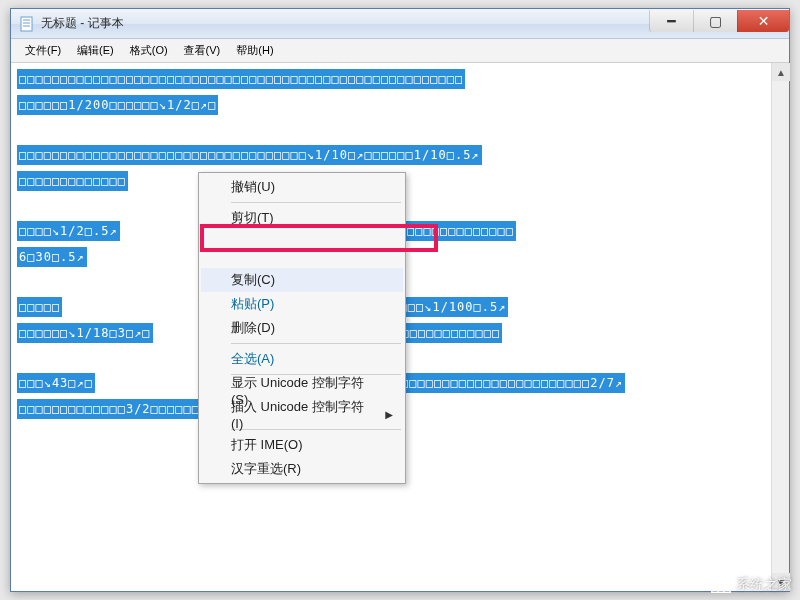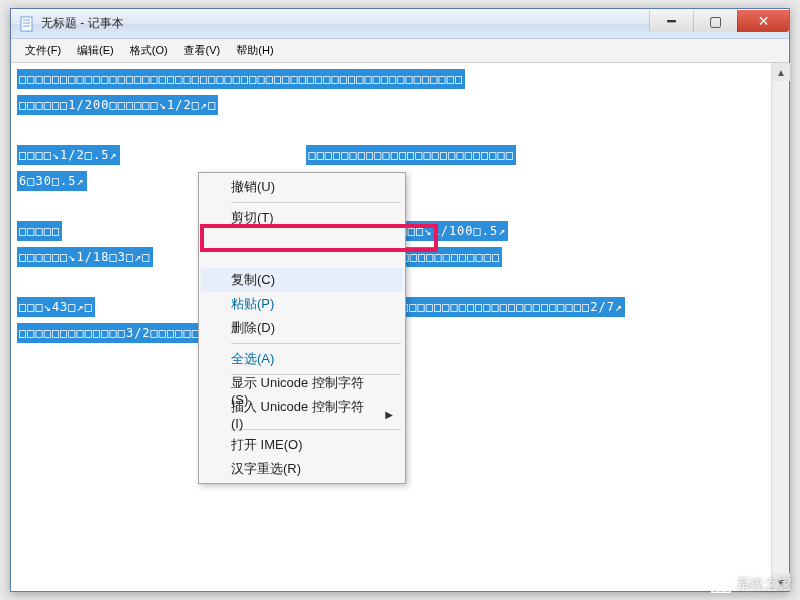--- a/index.html
+++ b/index.html
@@ -74,20 +74,24 @@
     <span class="mitem">帮助(H)</span>
   </div>
 
   <div class="editor-wrap">
     <div class="editor">
       <div class="para">
         <span class="sel-row"><span class="sel-line">□□□□□□□□□□□□□□□□□□□□□□□□□□□□□□□□□□□□□□□□□□□□□□□□□□□□□□</span></span>
         <span class="sel-row"><span class="sel-line">□□□□□□1/200□□□□□□↘1/2□↗□</span></span>
       </div>
       <div class="para">
+        <span class="sel-row"><span class="sel-line">□□□□□□□□□□□□□□□□□□□□□□□□□□□□□□□□□□□↘1/10□↗□□□□□□1/10□.5↗</span></span>
+        <span class="sel-row"><span class="sel-line">□□□□□□□□□□□□□</span></span>
+      </div>
+      <div class="para">
         <span class="sel-row"><span class="sel-line">□□□□↘1/2□.5↗</span>&nbsp;&nbsp;&nbsp;&nbsp;&nbsp;&nbsp;&nbsp;&nbsp;&nbsp;&nbsp;&nbsp;&nbsp;&nbsp;&nbsp;&nbsp;&nbsp;&nbsp;&nbsp;&nbsp;&nbsp;&nbsp;&nbsp;&nbsp;&nbsp;&nbsp;&nbsp;&nbsp;&nbsp;&nbsp;&nbsp;&nbsp;&nbsp;&nbsp;&nbsp;&nbsp;&nbsp;&nbsp;&nbsp;&nbsp;&nbsp;&nbsp;&nbsp;&nbsp;&nbsp;&nbsp;&nbsp;&nbsp;&nbsp;&nbsp;&nbsp;&nbsp;&nbsp;&nbsp;&nbsp;&nbsp;&nbsp;<span class="sel-line">□□□□□□□□□□□□□□□□□□□□□□□□□</span></span>
         <span class="sel-row"><span class="sel-line">6□30□.5↗</span></span>
       </div>
       <div class="para">
         <span class="sel-row"><span class="sel-line">□□□□□</span>&nbsp;&nbsp;&nbsp;&nbsp;&nbsp;&nbsp;&nbsp;&nbsp;&nbsp;&nbsp;&nbsp;&nbsp;&nbsp;&nbsp;&nbsp;&nbsp;&nbsp;&nbsp;&nbsp;&nbsp;&nbsp;&nbsp;&nbsp;&nbsp;&nbsp;&nbsp;&nbsp;&nbsp;&nbsp;&nbsp;&nbsp;&nbsp;&nbsp;&nbsp;&nbsp;&nbsp;&nbsp;&nbsp;&nbsp;&nbsp;&nbsp;&nbsp;&nbsp;&nbsp;&nbsp;&nbsp;&nbsp;&nbsp;&nbsp;&nbsp;&nbsp;&nbsp;&nbsp;&nbsp;&nbsp;&nbsp;&nbsp;&nbsp;&nbsp;&nbsp;&nbsp;&nbsp;&nbsp;&nbsp;&nbsp;&nbsp;&nbsp;&nbsp;&nbsp;&nbsp;&nbsp;<span class="sel-line">□□□□□□□□□□□□□□□↘1/100□.5↗</span></span>
         <span class="sel-row"><span class="sel-line">□□□□□□↘1/18□3□↗□</span>&nbsp;&nbsp;&nbsp;&nbsp;&nbsp;&nbsp;&nbsp;&nbsp;&nbsp;&nbsp;&nbsp;&nbsp;&nbsp;&nbsp;&nbsp;&nbsp;&nbsp;&nbsp;&nbsp;&nbsp;&nbsp;&nbsp;&nbsp;&nbsp;&nbsp;&nbsp;&nbsp;&nbsp;&nbsp;&nbsp;&nbsp;&nbsp;&nbsp;&nbsp;&nbsp;&nbsp;&nbsp;&nbsp;&nbsp;&nbsp;&nbsp;&nbsp;<span class="sel-line">□□□□□□□□□□□□□□□□□□□□□□□□□</span></span>
       </div>
       <div class="para" style="margin-bottom:0">
         <span class="sel-row"><span class="sel-line">□□□↘43□↗□</span>&nbsp;&nbsp;&nbsp;&nbsp;&nbsp;&nbsp;&nbsp;&nbsp;&nbsp;&nbsp;&nbsp;&nbsp;&nbsp;&nbsp;&nbsp;&nbsp;&nbsp;&nbsp;&nbsp;&nbsp;&nbsp;&nbsp;&nbsp;&nbsp;&nbsp;&nbsp;&nbsp;&nbsp;&nbsp;&nbsp;&nbsp;&nbsp;&nbsp;&nbsp;&nbsp;&nbsp;&nbsp;&nbsp;&nbsp;&nbsp;&nbsp;&nbsp;&nbsp;&nbsp;&nbsp;&nbsp;&nbsp;&nbsp;&nbsp;&nbsp;&nbsp;&nbsp;&nbsp;&nbsp;&nbsp;&nbsp;&nbsp;&nbsp;&nbsp;&nbsp;&nbsp;&nbsp;&nbsp;&nbsp;&nbsp;&nbsp;&nbsp;&nbsp;&nbsp;<span class="sel-line">□□□□□□□□□□□□□□□□□□□□□□□□□□□□□□□□2/7↗</span></span>
         <span class="sel-row"><span class="sel-line">□□□□□□□□□□□□□3/2□□□□□□□□□□□□□□□□□□□□□</span></span>

